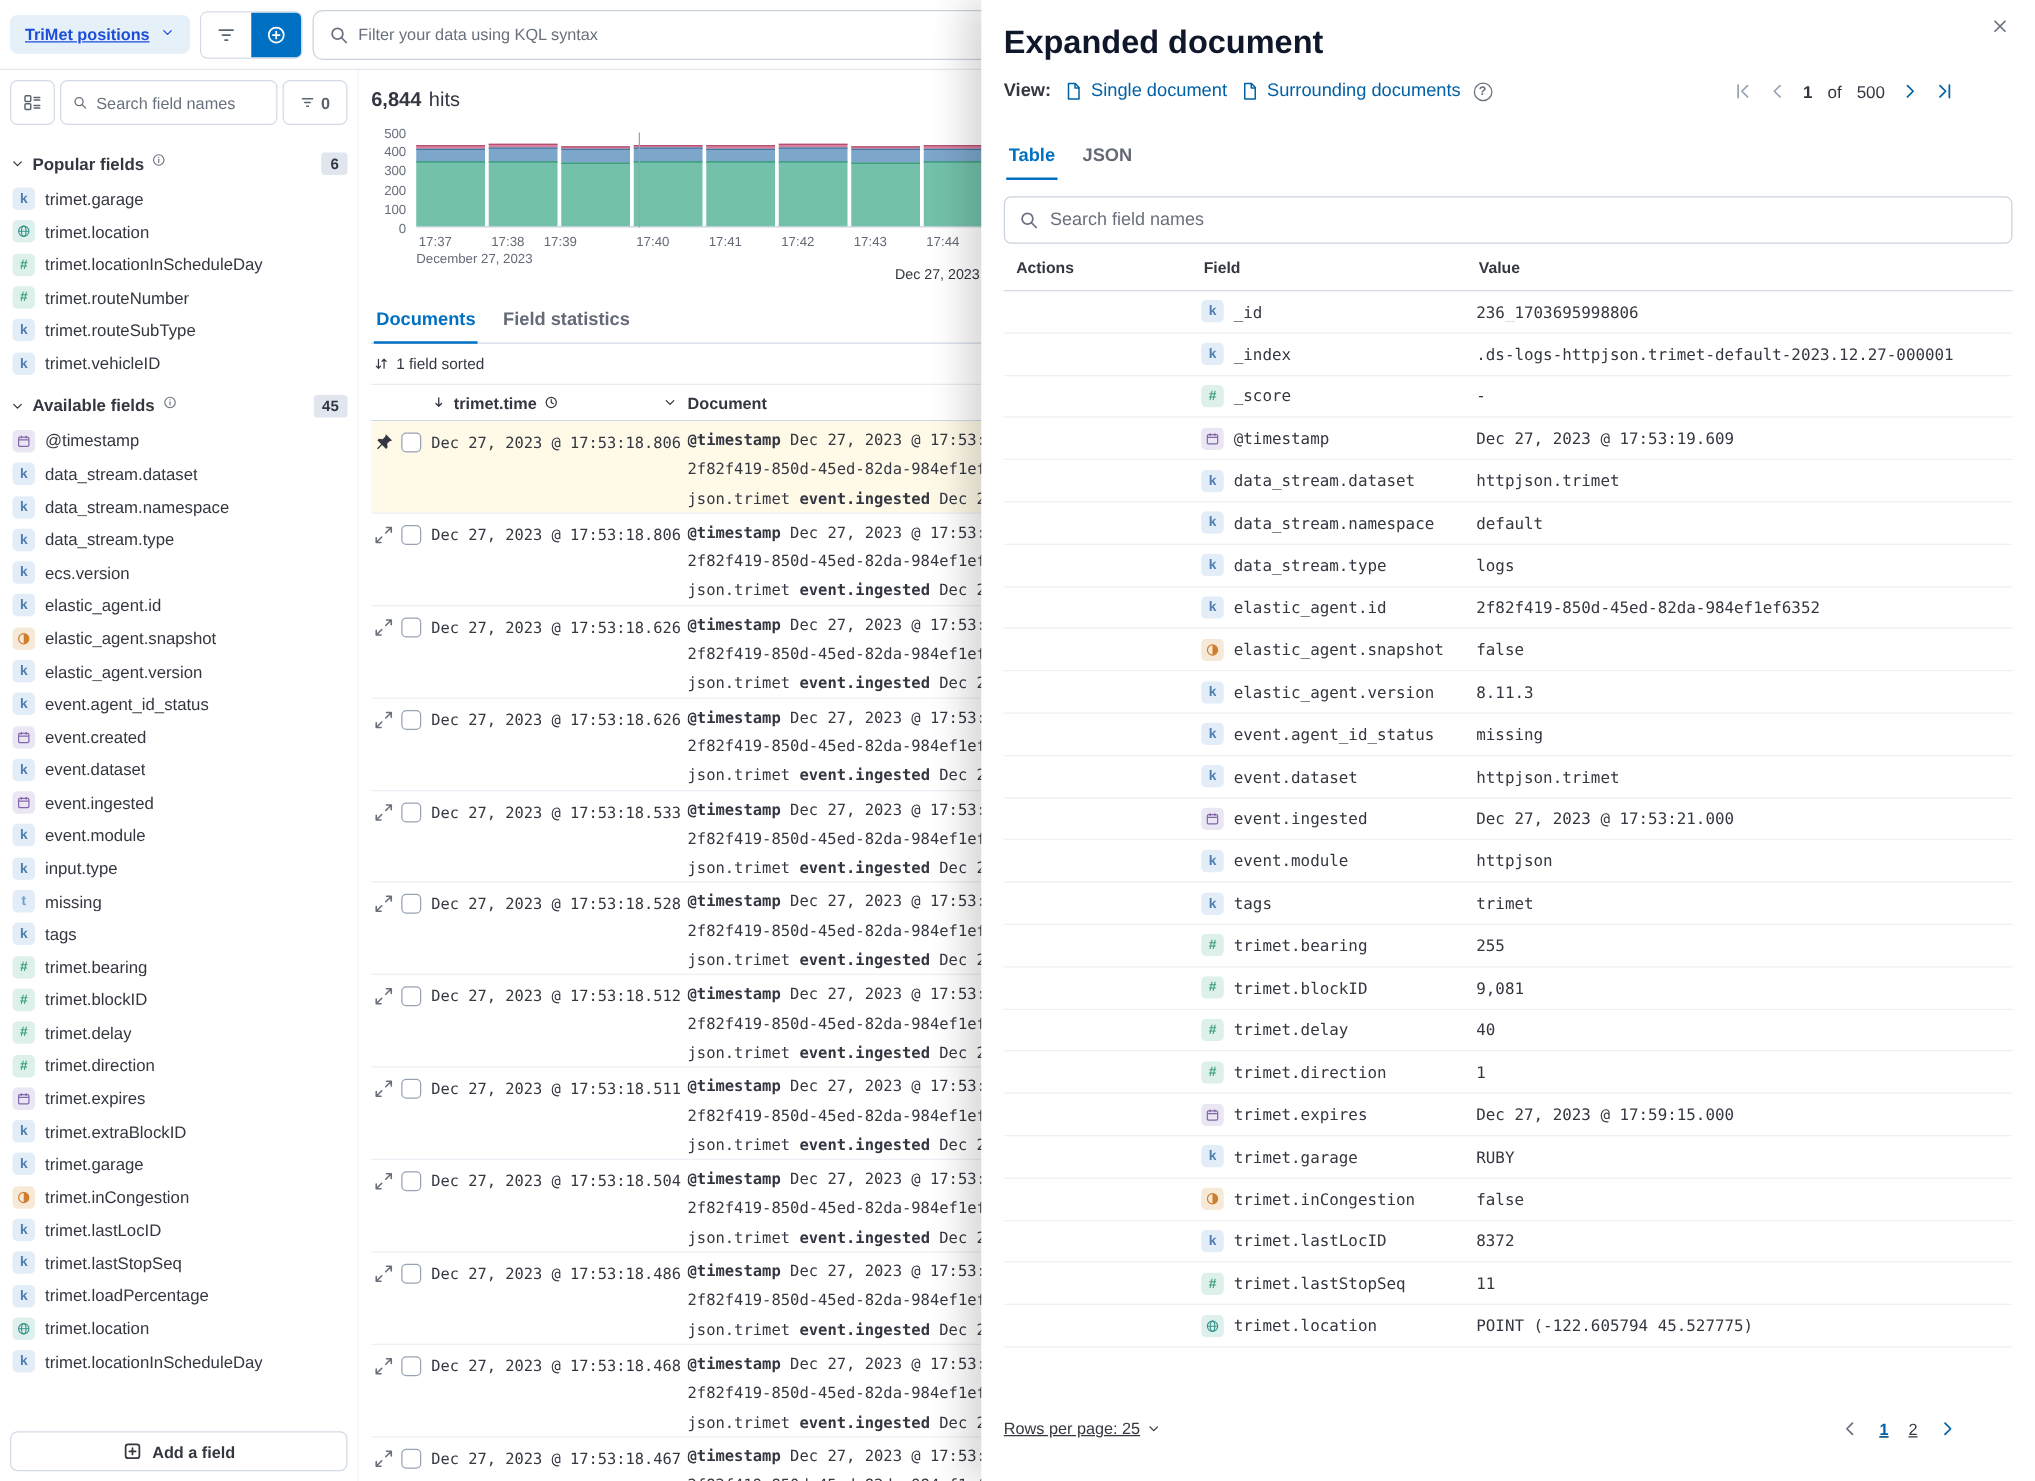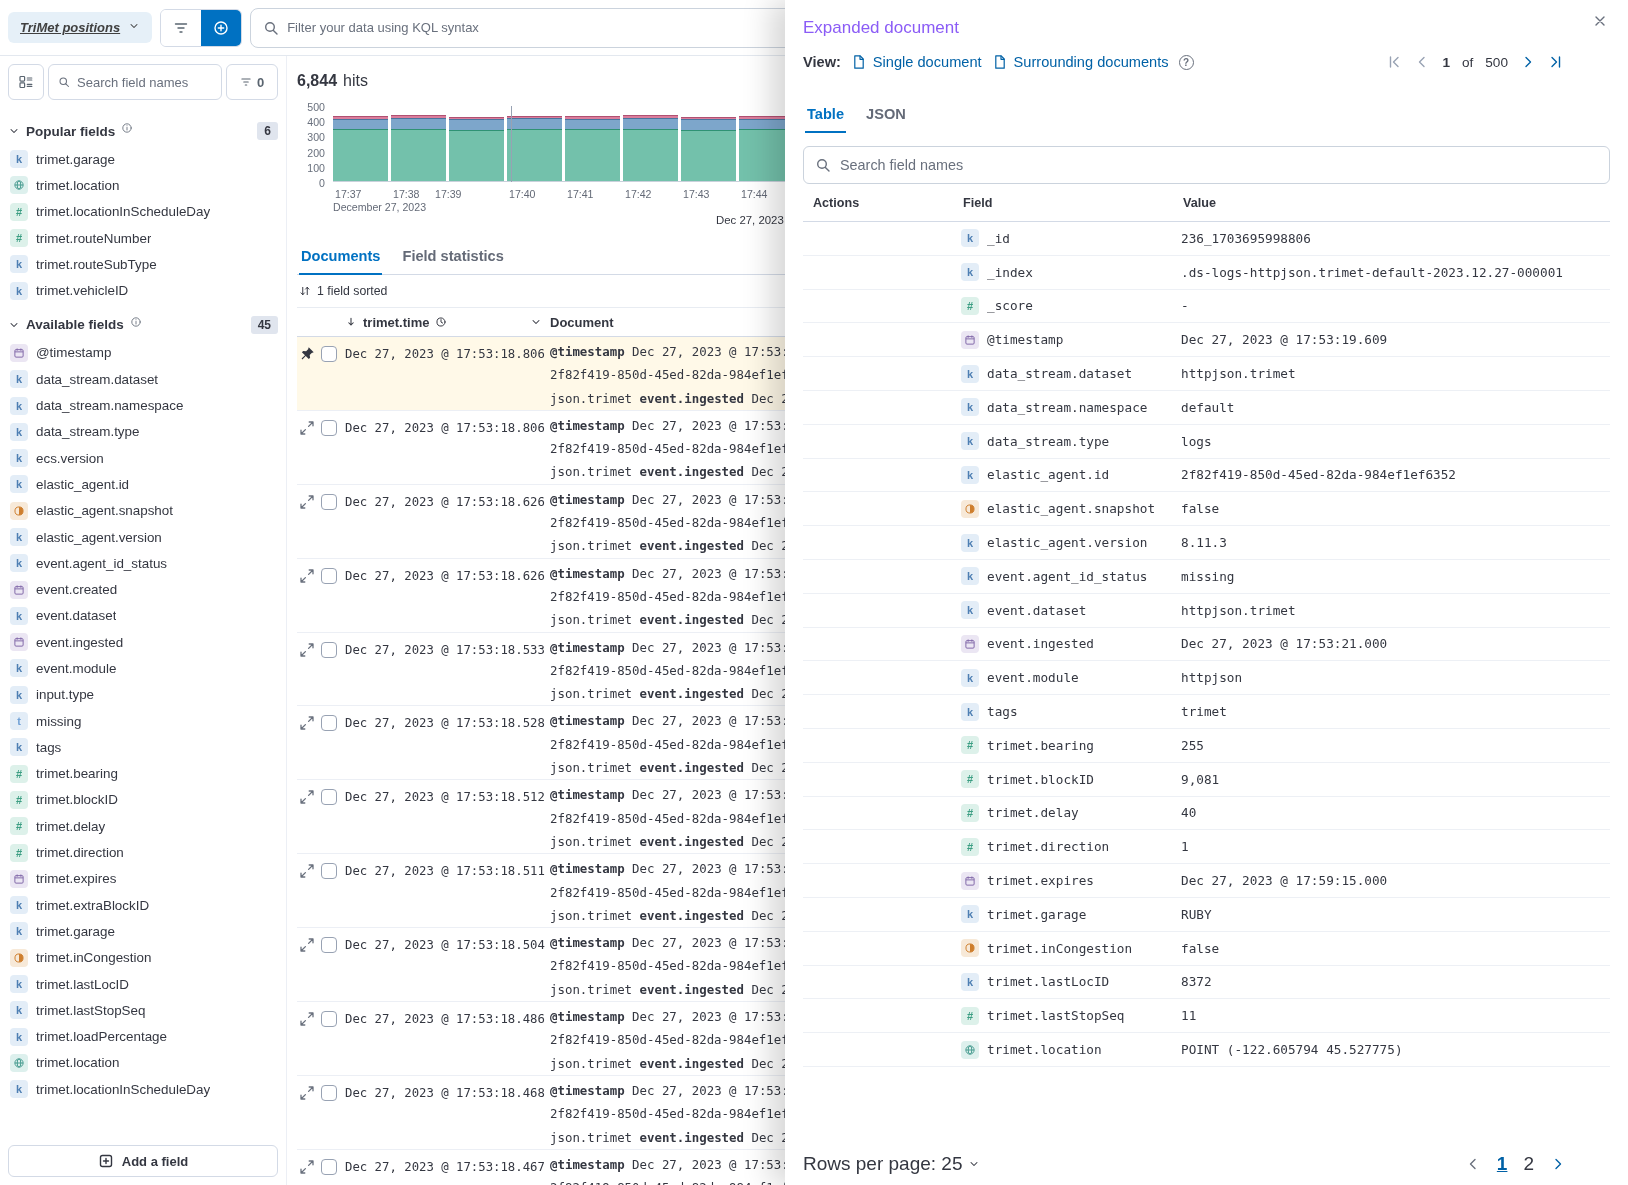--- a/index.html
+++ b/index.html
@@ -7,22 +7,22 @@
   .app{position:relative;width:1628px;height:1185px;overflow:hidden;background:#fff;
        font-family:"Liberation Sans",sans-serif;color:#343741;font-size:13px;}
   .icn{display:inline-flex;align-items:center;justify-content:center;flex:none;}
   .icn svg{width:16px;height:16px;}
   .icn.sm svg{width:12px;height:12px;}
   .spacer{flex:1;}
 
   
   .topbar{position:absolute;top:0;left:0;right:0;height:56px;display:flex;align-items:center;
           gap:8px;padding:0 8px;border-bottom:1px solid #E3E8EF;background:#fff;}
-  .dataview-btn{display:flex;align-items:flex-start;gap:8px;background:#E6F0F8;color:#404040;
-                padding:8px 12px;border-radius:6px;font-weight:700;cursor:pointer;font-style:italic;}
+  .dataview-btn{display:flex;align-items:flex-start;gap:8px;background:#E6F0F8;color:#1d4ed8;
+                padding:8px 12px;border-radius:6px;font-weight:700;cursor:pointer;}
   .dataview-btn .label{text-decoration:underline;}
   .filter-group{display:flex;border:1px solid #D3DAE6;border-radius:6px;overflow:hidden;height:38px;}
   .filter-menu-btn{width:40px;display:flex;align-items:center;justify-content:center;color:#5A6570;background:#fff;}
   .add-filter-btn{width:40px;display:flex;align-items:center;justify-content:center;background:#0071C2;color:#fff;}
   .kql-search{flex:1;height:40px;border:1px solid #CBD3DD;border-radius:8px;display:flex;
               align-items:center;gap:8px;padding:0 12px;color:#69707D;background:#fff;}
 
   
   .sidebar{position:absolute;top:56px;left:0;width:287px;bottom:0;border-right:1px solid #ECEFF5;
            display:flex;flex-direction:column;background:#fff;overflow:hidden;}
@@ -90,21 +90,21 @@
               white-space:nowrap;overflow:hidden;}
   .dcell.doc{font-family:"DejaVu Sans Mono",monospace;font-size:12.4px;line-height:23.3px;
              padding-top:3px;white-space:nowrap;overflow:hidden;}
   .dcell.doc b{font-weight:700;}
 
   
   .flyout{position:absolute;top:0;left:785px;width:843px;height:1185px;background:#fff;z-index:10;
           box-shadow:-14px 0 28px rgba(0,0,0,.16);padding:14px 18px 10px 18px;display:flex;
           flex-direction:column;}
   .flyout-close{position:absolute;top:12px;right:14px;color:#69707D;cursor:pointer;background:none;border:none;}
-  .flyout-title{font-size:17px;font-weight:400;color:#8b5cf6;margin:4px 0 0 0;}
+  .flyout-title{font-size:26px;font-weight:700;color:#0f172a;margin:4px 0 0 0;}
   .view-row{display:flex;align-items:center;gap:10px;margin-top:16px;font-size:14.6px;}
   .view-label{font-weight:600;}
   .view-link{display:flex;align-items:center;gap:6px;color:#0061A6;cursor:pointer;}
   .qmark{width:15px;height:15px;border:1.2px solid #69707D;border-radius:50%;color:#69707D;
          font-size:10px;font-weight:700;display:inline-flex;align-items:center;justify-content:center;cursor:pointer;}
   .doc-pager{margin-left:auto;display:flex;align-items:center;gap:12px;font-size:13.6px;padding-right:46px;}
   .doc-pager .nav{cursor:pointer;display:inline-flex;}
   .doc-pager .nav.dim{color:#98A2B3;}
   .doc-pager .nav.on{color:#0061A6;}
   .doc-pager .cur{font-weight:700;}
@@ -113,21 +113,21 @@
                  align-items:center;gap:9px;padding:0 11px;color:#69707D;font-size:14.4px;background:#fff;}
   .kv-header{display:grid;grid-template-columns:150px 220px 1fr;align-items:center;height:38px;
              font-size:12.6px;font-weight:700;border-bottom:1px solid #D3DAE6;padding:0 2px;}
   .kv-header div{padding-left:8px;}
   .kvrow{display:grid;grid-template-columns:150px 220px 1fr;align-items:center;height:33.8px;
          border-bottom:1px solid #EDF0F5;}
   .kvcell{padding-left:8px;overflow:hidden;white-space:nowrap;}
   .kvcell.field{display:flex;align-items:center;gap:8px;}
   .kvname{font-family:"DejaVu Sans Mono",monospace;font-size:12.7px;}
   .kvcell.value{font-family:"DejaVu Sans Mono",monospace;font-size:12.7px;}
-  .flyout-footer{margin-top:auto;display:flex;align-items:flex-end;height:40px;font-size:19px;}
+  .flyout-footer{margin-top:auto;display:flex;align-items:flex-start;height:40px;font-size:13px;text-decoration:underline;}
   .rpp{display:flex;align-items:center;gap:5px;cursor:pointer;}
   .page-nav{margin-left:auto;display:flex;align-items:center;gap:16px;padding-right:44px;}
   .page-nav .num{cursor:pointer;}
   .page-nav .num.active{color:#0061A6;font-weight:700;text-decoration:underline;}
   .page-nav .arrow{display:inline-flex;cursor:pointer;}
   .page-nav .arrow.dim{color:#69707D;}
   .page-nav .arrow.on{color:#0061A6;}
 </style>
 </head>
 <body>

